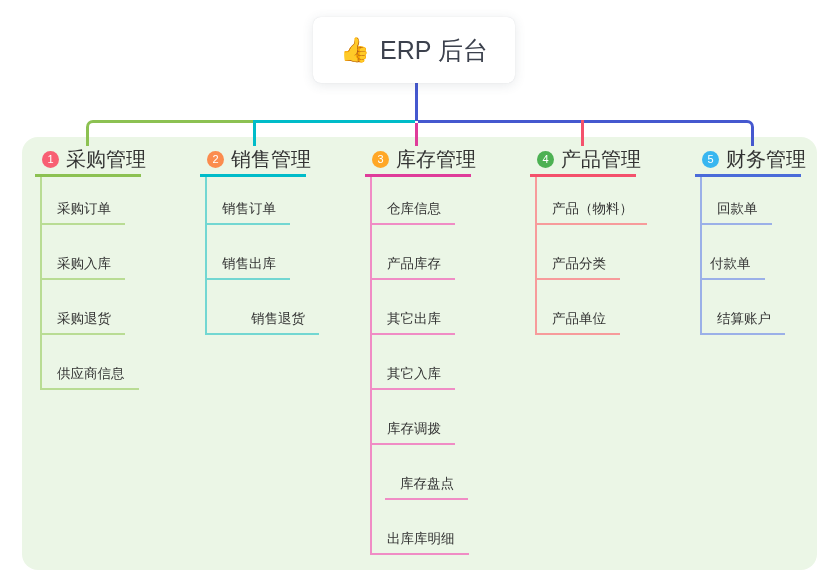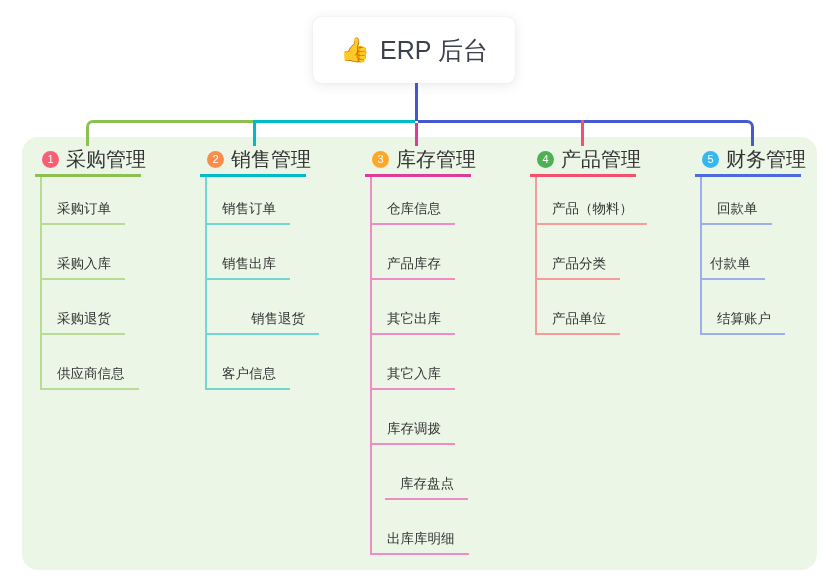--- a/index.html
+++ b/index.html
@@ -94,21 +94,20 @@
     </div>
     <div class="branch" style="left: 200px;">
       <div class="branch-header" style="border-bottom-color: rgb(0, 188, 201);">
         <span class="badge" style="background: rgb(251, 140, 78);">2</span>
         <span class="branch-label">销售管理</span>
       </div>
       <div class="branch-items" style="border-left-color: rgb(114, 215, 210);">
         <div class="branch-item" style="border-bottom-color: rgb(114, 215, 210);">销售订单</div>
         <div class="branch-item" style="border-bottom-color: rgb(114, 215, 210);">销售出库</div>
         <div class="branch-item" style="border-bottom-color: rgb(114, 215, 210); padding-left: 44px;">销售退货</div>
-        <div class="branch-item" style="border-bottom-color: rgb(114, 215, 210);">客户信息</div>
       </div>
     </div>
     <div class="branch" style="left: 365px;">
       <div class="branch-header" style="border-bottom-color: rgb(223, 60, 154);">
         <span class="badge" style="background: rgb(255, 167, 38);">3</span>
         <span class="branch-label">库存管理</span>
       </div>
       <div class="branch-items" style="border-left-color: rgb(240, 140, 197);">
         <div class="branch-item" style="border-bottom-color: rgb(240, 140, 197);">仓库信息</div>
         <div class="branch-item" style="border-bottom-color: rgb(240, 140, 197);">产品库存</div>

